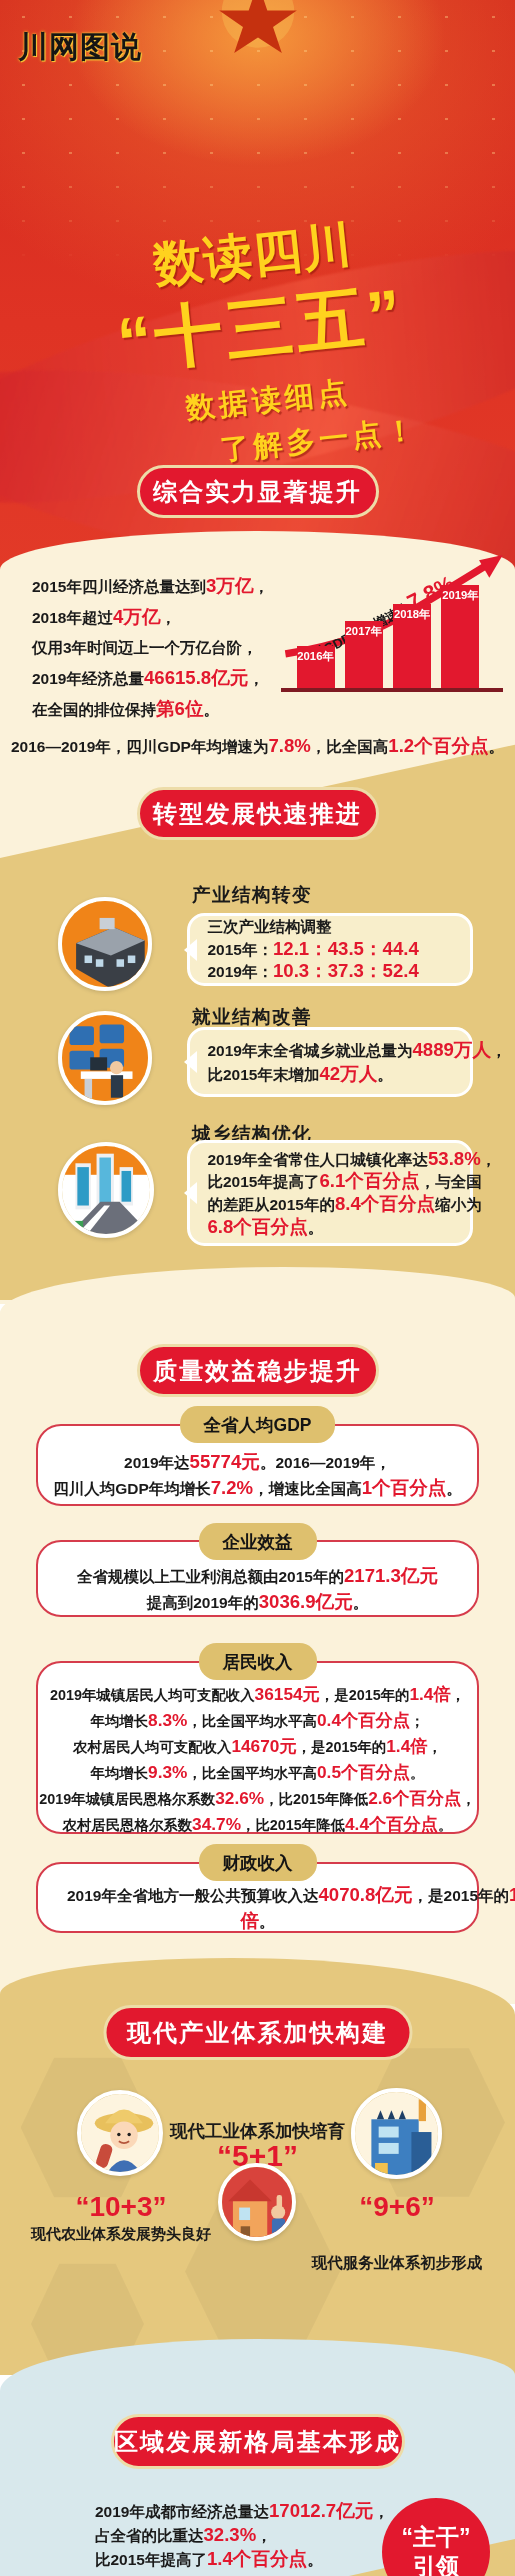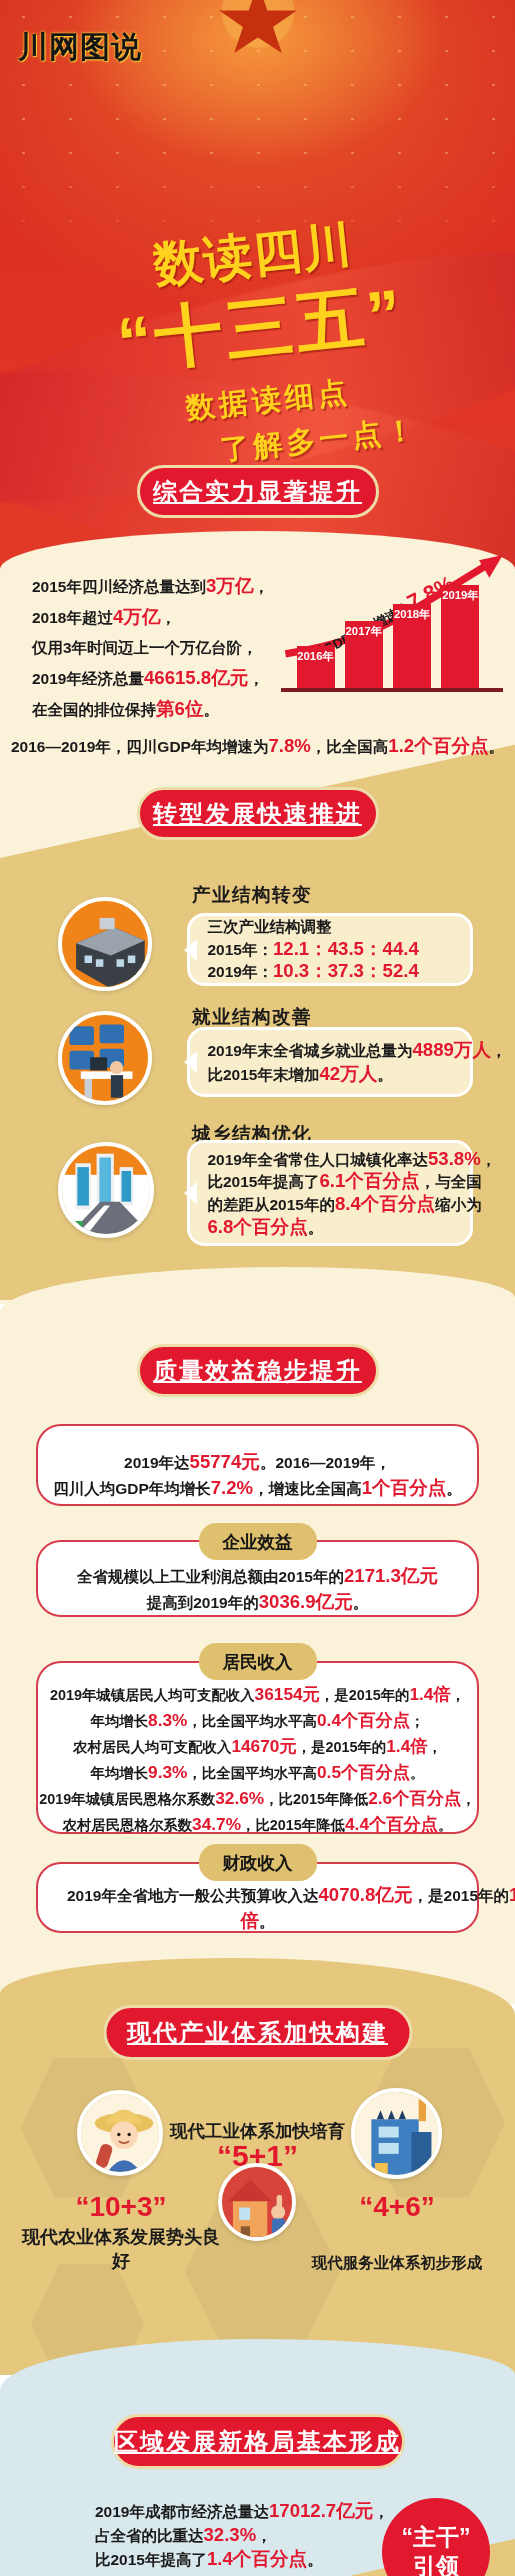--- a/index.html
+++ b/index.html
@@ -45,21 +45,21 @@
   .star{top:-4.1px;left:50%;transform:translateX(-50%);}
   .title-wrap{top:222px;left:46px;width:433px;transform:rotate(-6deg);color:#FFD21E;
     text-shadow:1.5px 2.1px 1px rgba(140,20,5,.55);font-weight:bold;text-align:center;}
   .t-main{font-size:49px;letter-spacing:1px;}
   .t-big{font-size:68px;letter-spacing:3.1px;line-height:1.15;}
   .t-sub{font-size:29px;margin-top:14.4px;letter-spacing:4.1px;}
   .t-sub2{font-size:29px;margin-top:5.2px;margin-left:93px;letter-spacing:4.1px;}
   
   .pill{background:var(--red);color:#fff;font-weight:bold;font-size:24px;letter-spacing:2.1px;
     border:3.6px solid #EDDCA8;border-radius:30px;display:flex;align-items:center;justify-content:center;
-    left:50%;transform:translateX(-50%);z-index:6;white-space:nowrap;text-decoration:underline;}
+    left:50%;transform:translateX(-50%);z-index:6;white-space:nowrap;}
   .rl{white-space:nowrap;}
   .red{color:var(--red);font-size:1.2em;font-weight:bold;}
   .para{font-weight:bold;color:var(--ink);}
   .gtab{background:var(--gold);color:#141414;font-weight:bold;font-size:17.5px;border-radius:17.5px;
     padding:6.7px 24px;left:50%;transform:translateX(-50%);z-index:4;white-space:nowrap;}
   .wcard{left:36px;width:443px;background:#fff;border:2.6px solid var(--deepred);border-radius:25px;z-index:2;
     font-weight:bold;color:var(--ink);}
   .wcard .rl{text-align:center;}
   .bubble{background:var(--cream2);border:3.1px solid #fff;border-radius:17.5px;z-index:2;
     font-weight:bold;color:var(--ink);display:flex;flex-direction:column;justify-content:center;padding:9.3px 17.5px;}
@@ -206,20 +206,21 @@
   </div>
   <div class="abs bubble" style="top:1140px;left:187px;width:286px;height:106px;font-size:15.5px;line-height:21.6px;">
       <div class="rl"><span>2019年全省常住人口城镇化率达</span><span class="red">53.8%</span><span>，</span></div>
       <div class="rl"><span>比2015年提高了</span><span class="red">6.1个百分点</span><span>，与全国</span></div>
       <div class="rl"><span>的差距从2015年的</span><span class="red">8.4个百分点</span><span>缩小为</span></div>
       <div class="rl"><span class="red">6.8个百分点</span><span>。</span></div>
     </div>
 
   <div class="abs pill" style="top:1344px;width:242px;height:53px;">质量效益稳步提升</div>
 
+  <div class="abs gtab" style="top:1406px;">全省人均GDP</div>
   <div class="abs wcard s3card" style="top:1424px;height:82px;padding-top:23px;font-size:15.5px;">
       <div class="rl"><span>2019年达</span><span class="red">55774元</span><span>。2016—2019年，</span></div>
       <div class="rl"><span>四川人均GDP年均增长</span><span class="red">7.2%</span><span>，增速比全国高</span><span class="red">1个百分点</span><span>。</span></div>
     </div>
 
   <div class="abs gtab" style="top:1523px;">企业效益</div>
   <div class="abs wcard s3card" style="top:1540px;height:77px;padding-top:20.6px;font-size:15.5px;">
       <div class="rl"><span>全省规模以上工业利润总额由2015年的</span><span class="red">2171.3亿元</span></div>
       <div class="rl"><span>提高到2019年的</span><span class="red">3036.9亿元</span><span>。</span></div>
     </div>
@@ -278,22 +279,22 @@
         <rect x="26" y="56" width="22" height="12" fill="#BFE3F2"></rect>
       <rect x="70" y="8" width="8" height="24" fill="#E8A13C"></rect>
       <polygon points="24,30 28,20 32,30" fill="#1F3F66"></polygon>
         <polygon points="36,30 40,20 44,30" fill="#1F3F66"></polygon>
         <polygon points="48,30 52,20 56,30" fill="#1F3F66"></polygon>
       <rect x="22" y="78" width="14" height="14" fill="#F2C14E"></rect>
     </svg>
   </div>
 
   <div class="abs" style="top:2191px;left:41px;width:160px;text-align:center;font-size:28px;font-weight:bold;color:var(--red);">“10+3”</div>
-  <div class="abs para" style="top:2225px;left:18px;width:206px;text-align:center;font-size:18px;">现代农业体系发展势头良好</div>
-  <div class="abs" style="top:2191px;left:317px;width:160px;text-align:center;font-size:28px;font-weight:bold;color:var(--red);">“4+6”</div>
+  <div class="abs para" style="top:2225px;left:18px;width:206px;text-align:center;font-size:15px;">现代农业体系发展势头良好</div>
+  <div class="abs" style="top:2191px;left:317px;width:160px;text-align:center;font-size:28px;font-weight:bold;color:var(--red);">“9+6”</div>
   <div class="abs para" style="top:2225px;left:294px;width:206px;text-align:center;font-size:15.5px;margin-top:28px;">现代服务业体系初步形成</div>
 
   <div class="abs pill" style="top:2414px;width:294px;height:55px;">区域发展新格局基本形成</div>
   <div class="abs para" style="top:2499px;left:95px;width:278px;font-size:15.5px;line-height:23px;">
       <div class="rl"><span>2019年成都市经济总量达</span><span class="red">17012.7亿元</span><span>，</span></div>
       <div class="rl"><span>占全省的比重达</span><span class="red">32.3%</span><span>，</span></div>
       <div class="rl"><span>比2015年提高了</span><span class="red">1.4个百分点</span><span>。</span></div>
     </div>
   <div class="abs rbubble" style="top:2498px;left:382px;width:108px;height:108px;font-size:23px;">
     <span>“主干”</span>

